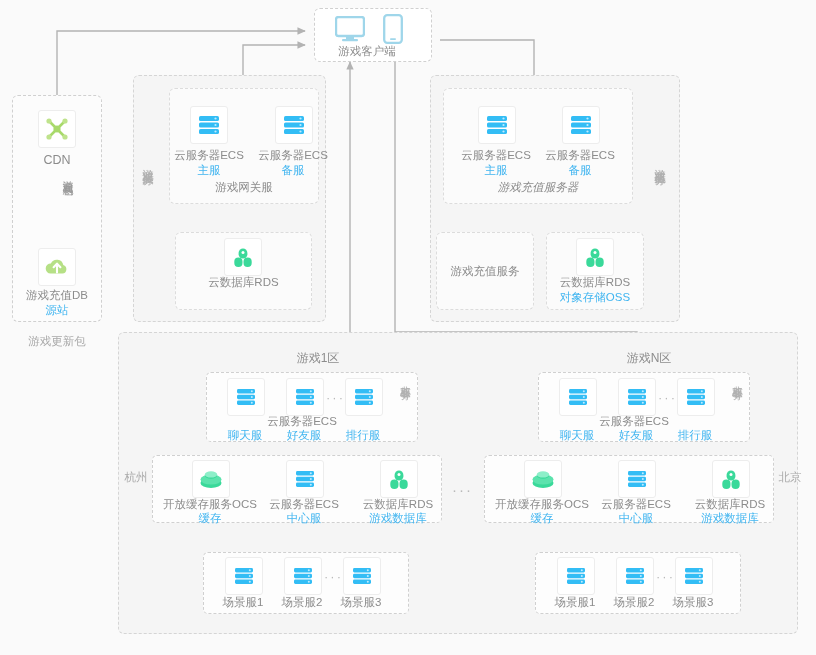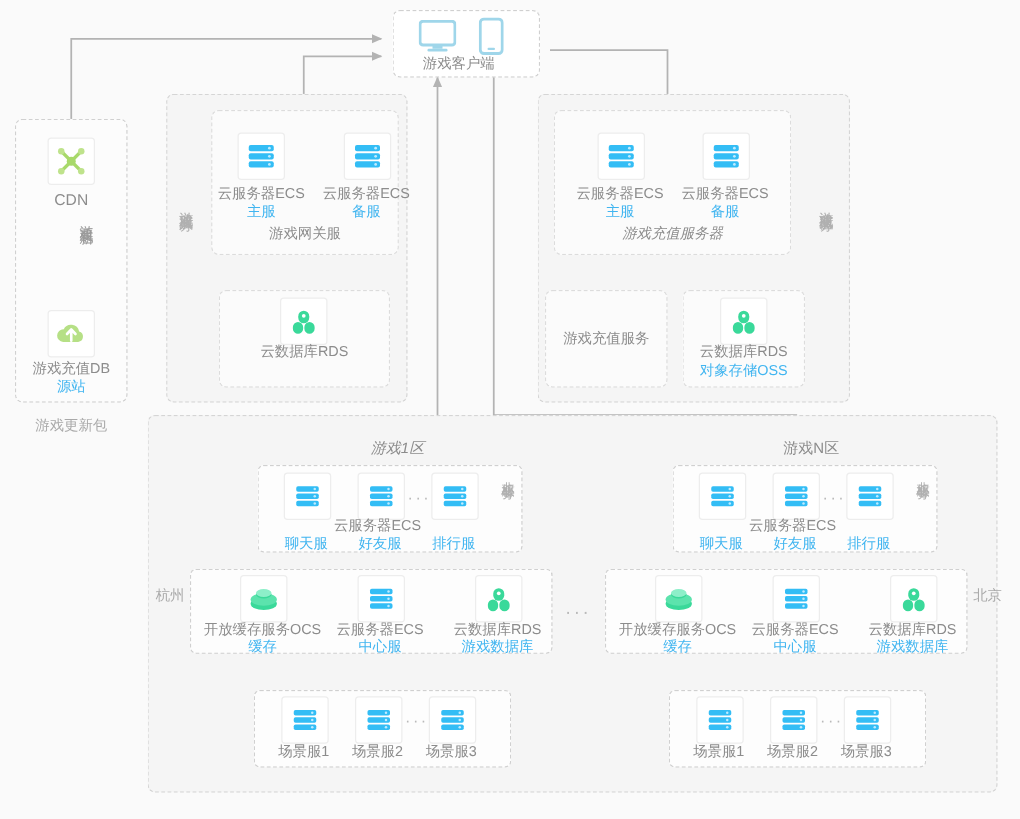--- a/index.html
+++ b/index.html
@@ -209,21 +209,21 @@
       <path d="M13.4 18.5 a4.1 4.1 0 0 1 4.1 4.1 v1.3 a4.1 4.1 0 1 1-8.2 0 v-1.3 a4.1 4.1 0 0 1 4.1-4.1z" fill="#3ad99a"></path>
       <path d="M22.6 18.5 a4.1 4.1 0 0 1 4.1 4.1 v1.3 a4.1 4.1 0 1 1-8.2 0 v-1.3 a4.1 4.1 0 0 1 4.1-4.1z" fill="#3ad99a"></path>
       <circle cx="18" cy="13.6" r="1.5" fill="#ffffff"></circle>
     </svg>
   </div>
   <div class="lbl" style="left:540px;width:110px;top:275px;">云数据库RDS</div>
   <div class="lbl blue" style="left:540px;width:110px;top:290px;">对象存储OSS</div>
 
   <div class="region" style="left:118px;top:332px;width:680px;height:302px;"></div>
 
-  <div class="lbl" style="left:268px;width:100px;top:351px;font-size:12px;font-style:italic;">游戏1区</div>
+  <div class="lbl" style="left:268px;width:100px;top:351px;font-size:12px;">游戏1区</div>
 
   <div class="dashbox tight" style="left:206px;top:372px;width:212px;height:70px;background:#fdfdfd;"></div>
   <div class="icontile" style="left:227px;top:378px;">
     <svg width="36" height="36" viewBox="0 0 36 36">
       <rect x="9" y="10" width="18" height="4.4" rx="1.4" fill="#33bdf5"></rect>
       <rect x="9" y="15.8" width="18" height="4.4" rx="1.4" fill="#33bdf5"></rect>
       <rect x="9" y="21.6" width="18" height="4.4" rx="1.4" fill="#33bdf5"></rect>
       <circle cx="23.8" cy="12.2" r="1" fill="#bfeaff"></circle>
       <circle cx="23.8" cy="18" r="1" fill="#bfeaff"></circle>
       <circle cx="23.8" cy="23.8" r="1" fill="#bfeaff"></circle>

